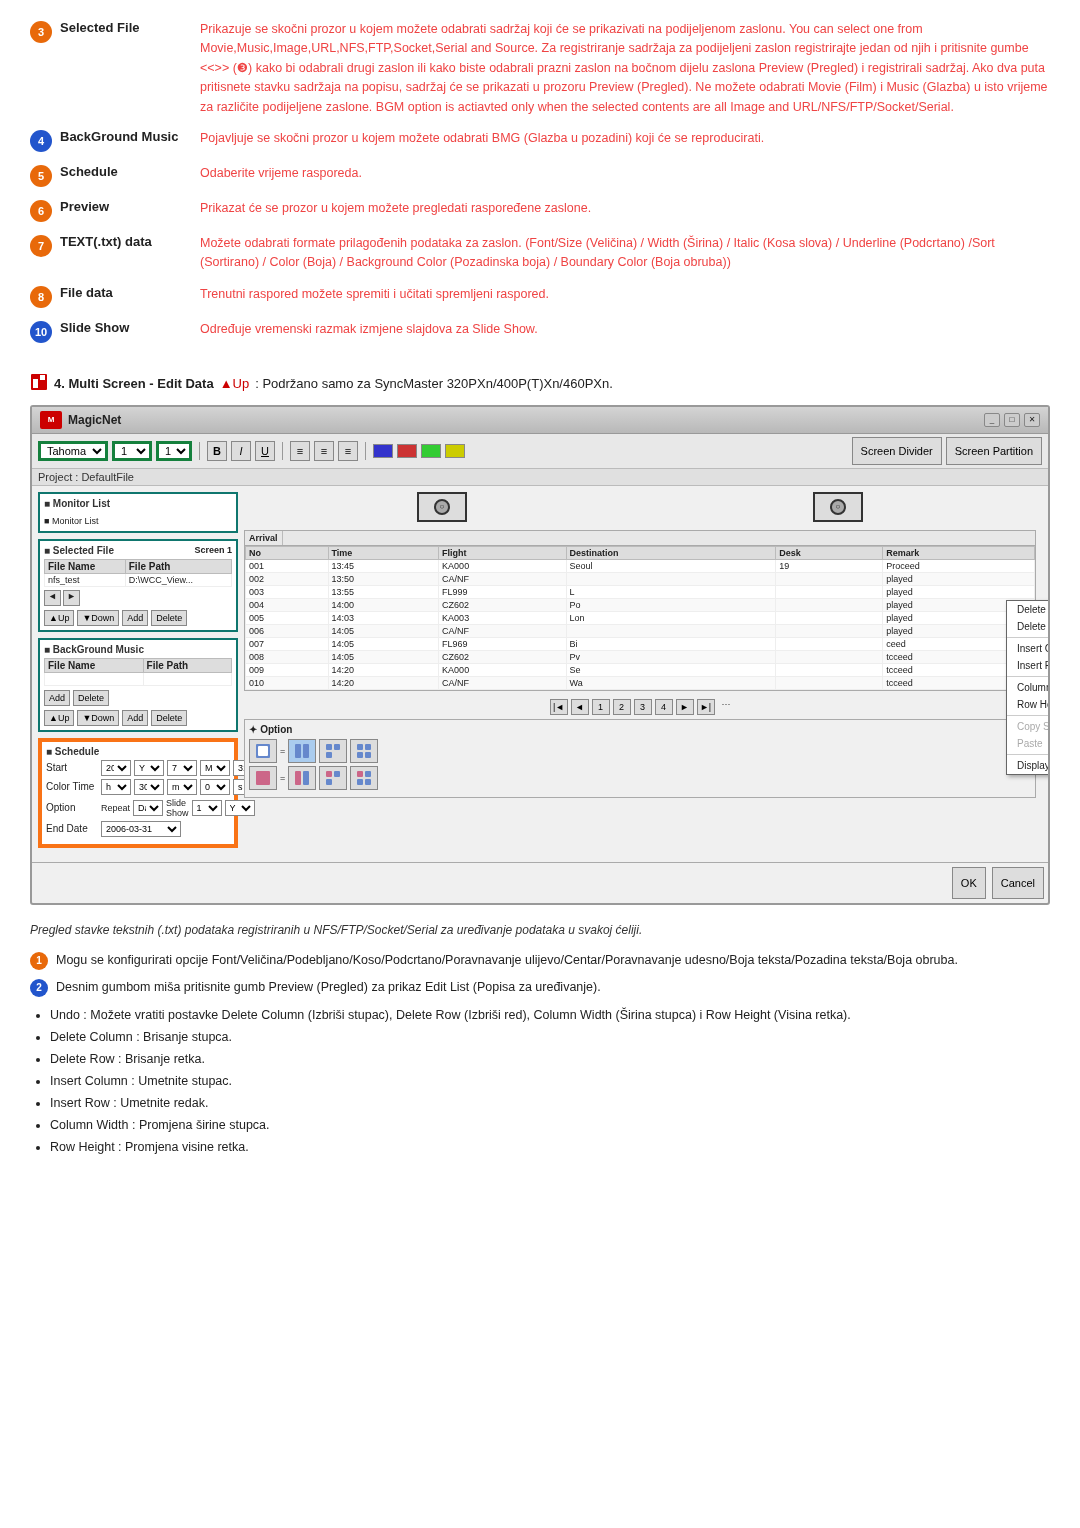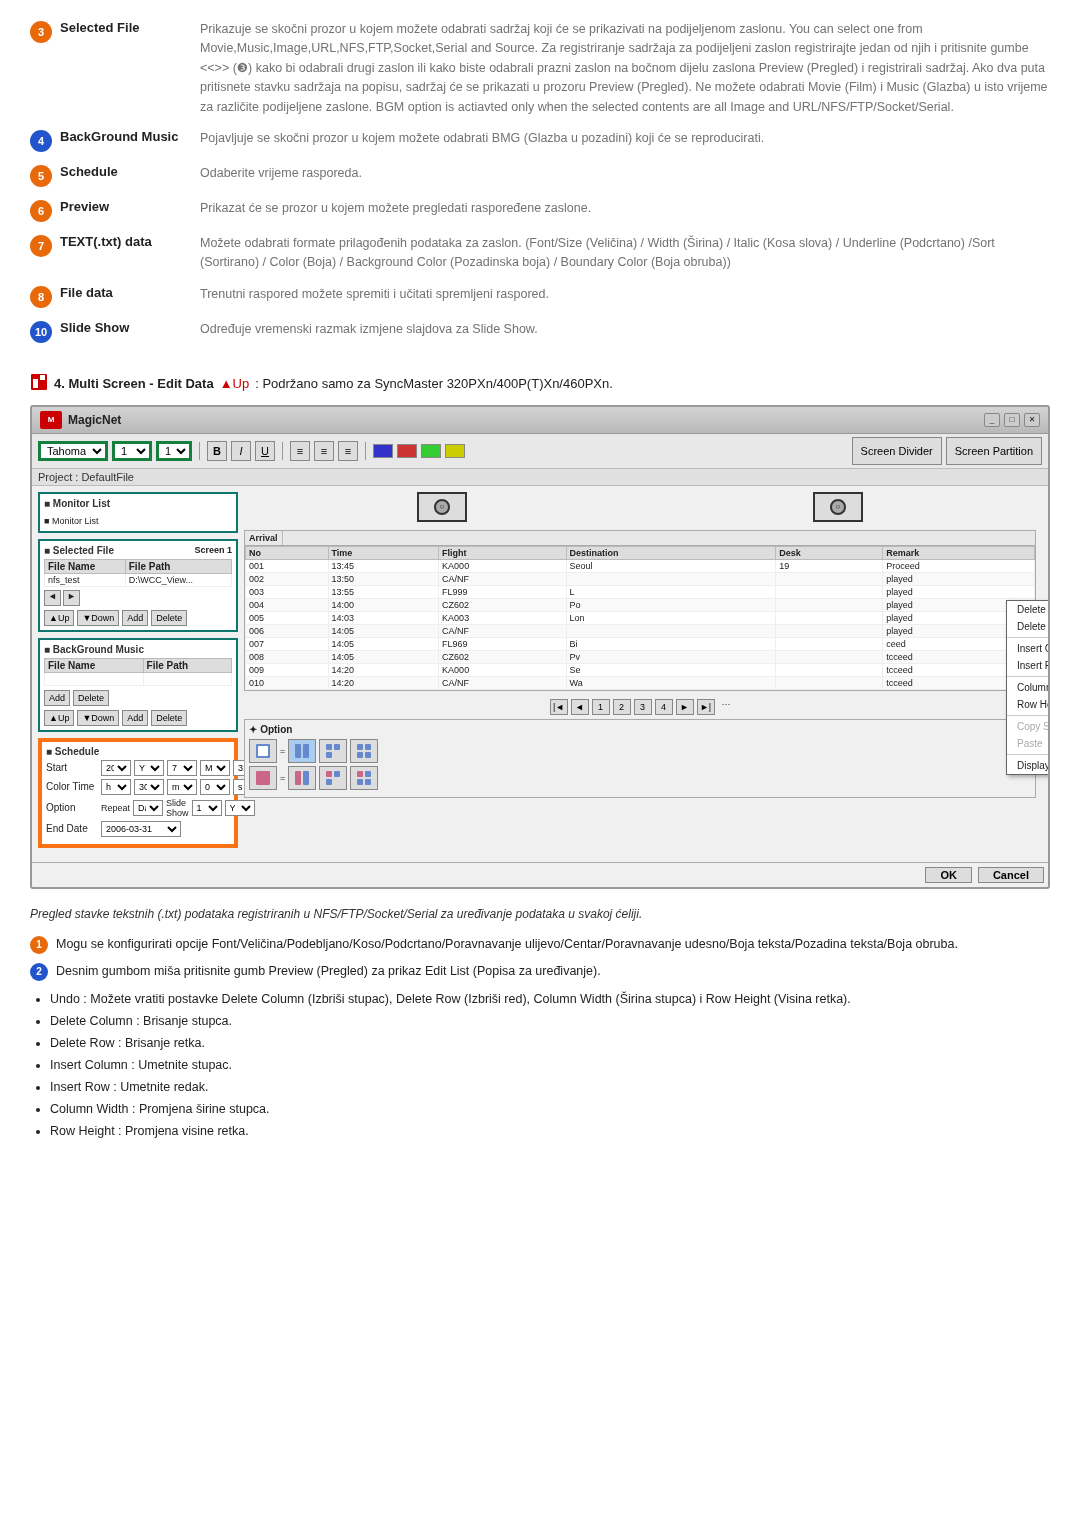--- a/index.html
+++ b/index.html
@@ -40,21 +40,21 @@
 
     .feature-label {
       font-weight: bold;
       min-width: 140px;
       flex-shrink: 0;
       font-size: 13px;
     }
     .feature-desc {
       font-size: 12.5px;
       line-height: 1.55;
-      color: #737373;
+      color: #ef4444;
     }
 
     
     .section-header {
       display: flex;
       align-items: flex-end;
       margin: 20px 0 14px 0;
       font-size: 13px;
       font-weight: bold;
       color: #222;
@@ -424,27 +424,26 @@
     
     .dialog-buttons {
       display: flex;
       justify-content: flex-end;
       gap: 6px;
       padding: 4px;
       border-top: 1px solid #aaa;
       margin-top: 4px;
     }
     .dialog-btn {
-      height: 16px;
-      padding: 0 14px;
+      height: 32px;
+      padding: 0 8px;
       font-size: 11px;
       border: 1px solid #888;
       background: #ddd;
       cursor: pointer;
-      font-weight: bold;
     }
 
     .grid-wrapper {
       position: relative;
     }
     .ctx-menu-wrap {
       position: absolute;
       top: 70px;
       right: 30px;
       z-index: 10;

